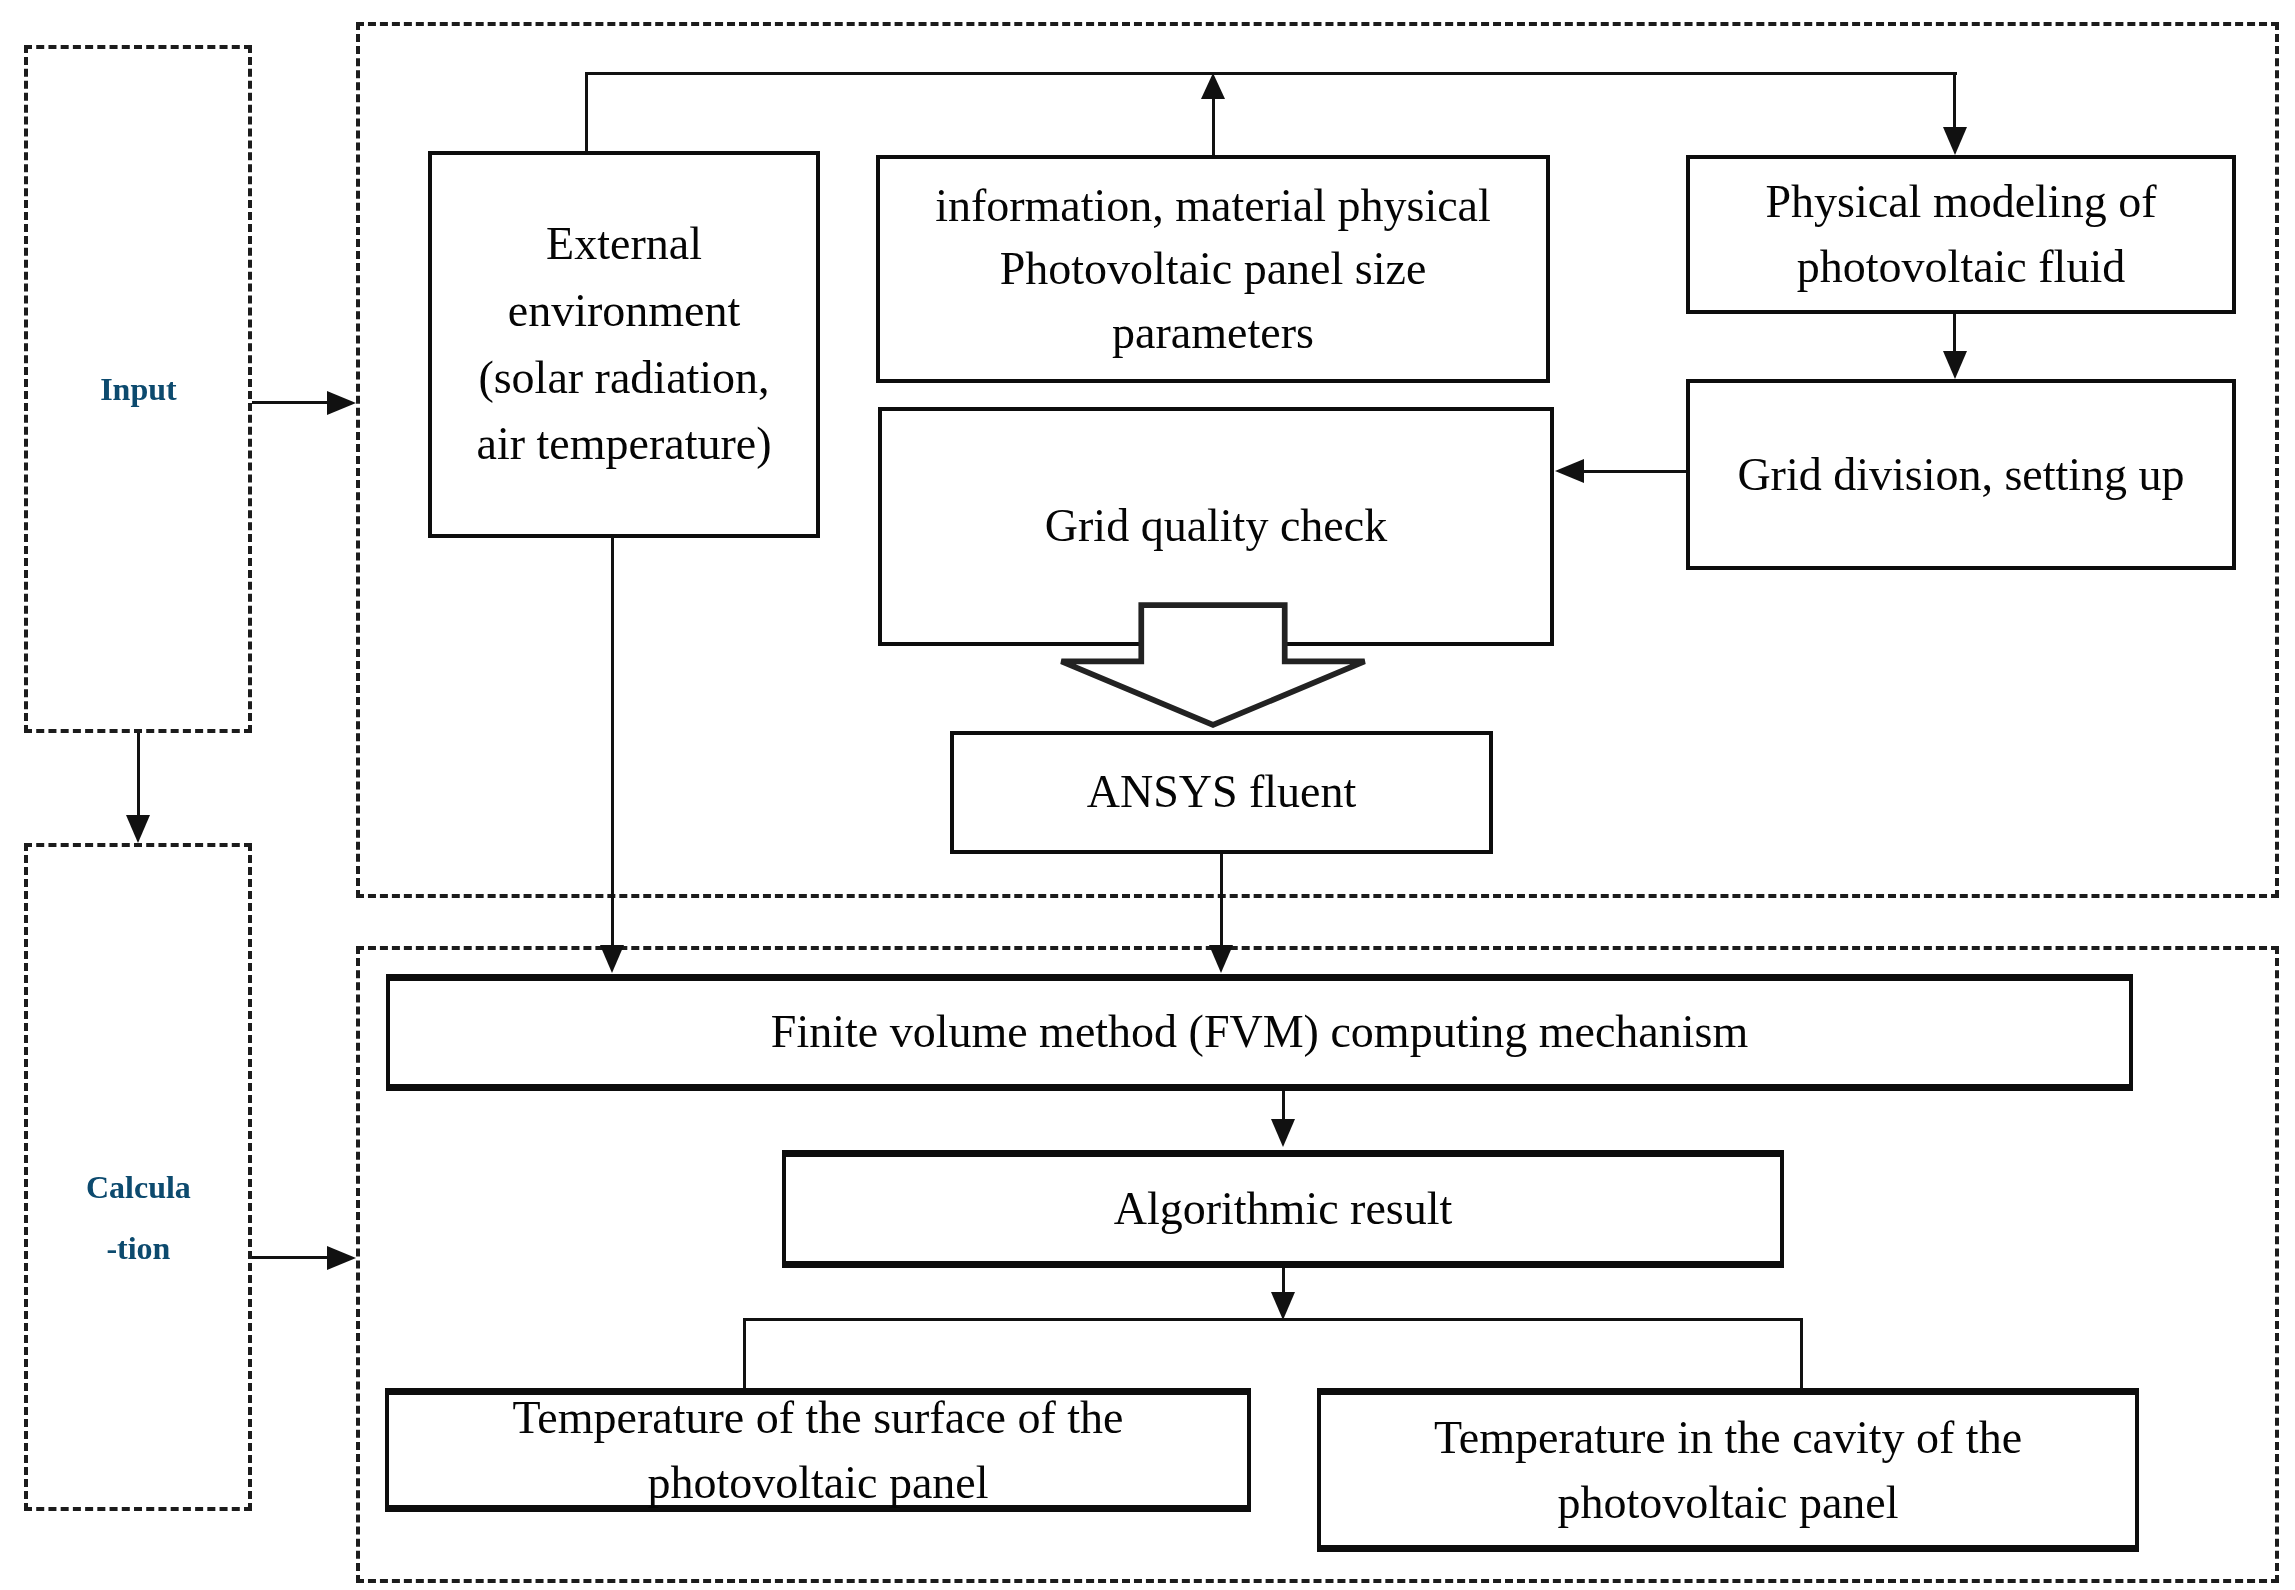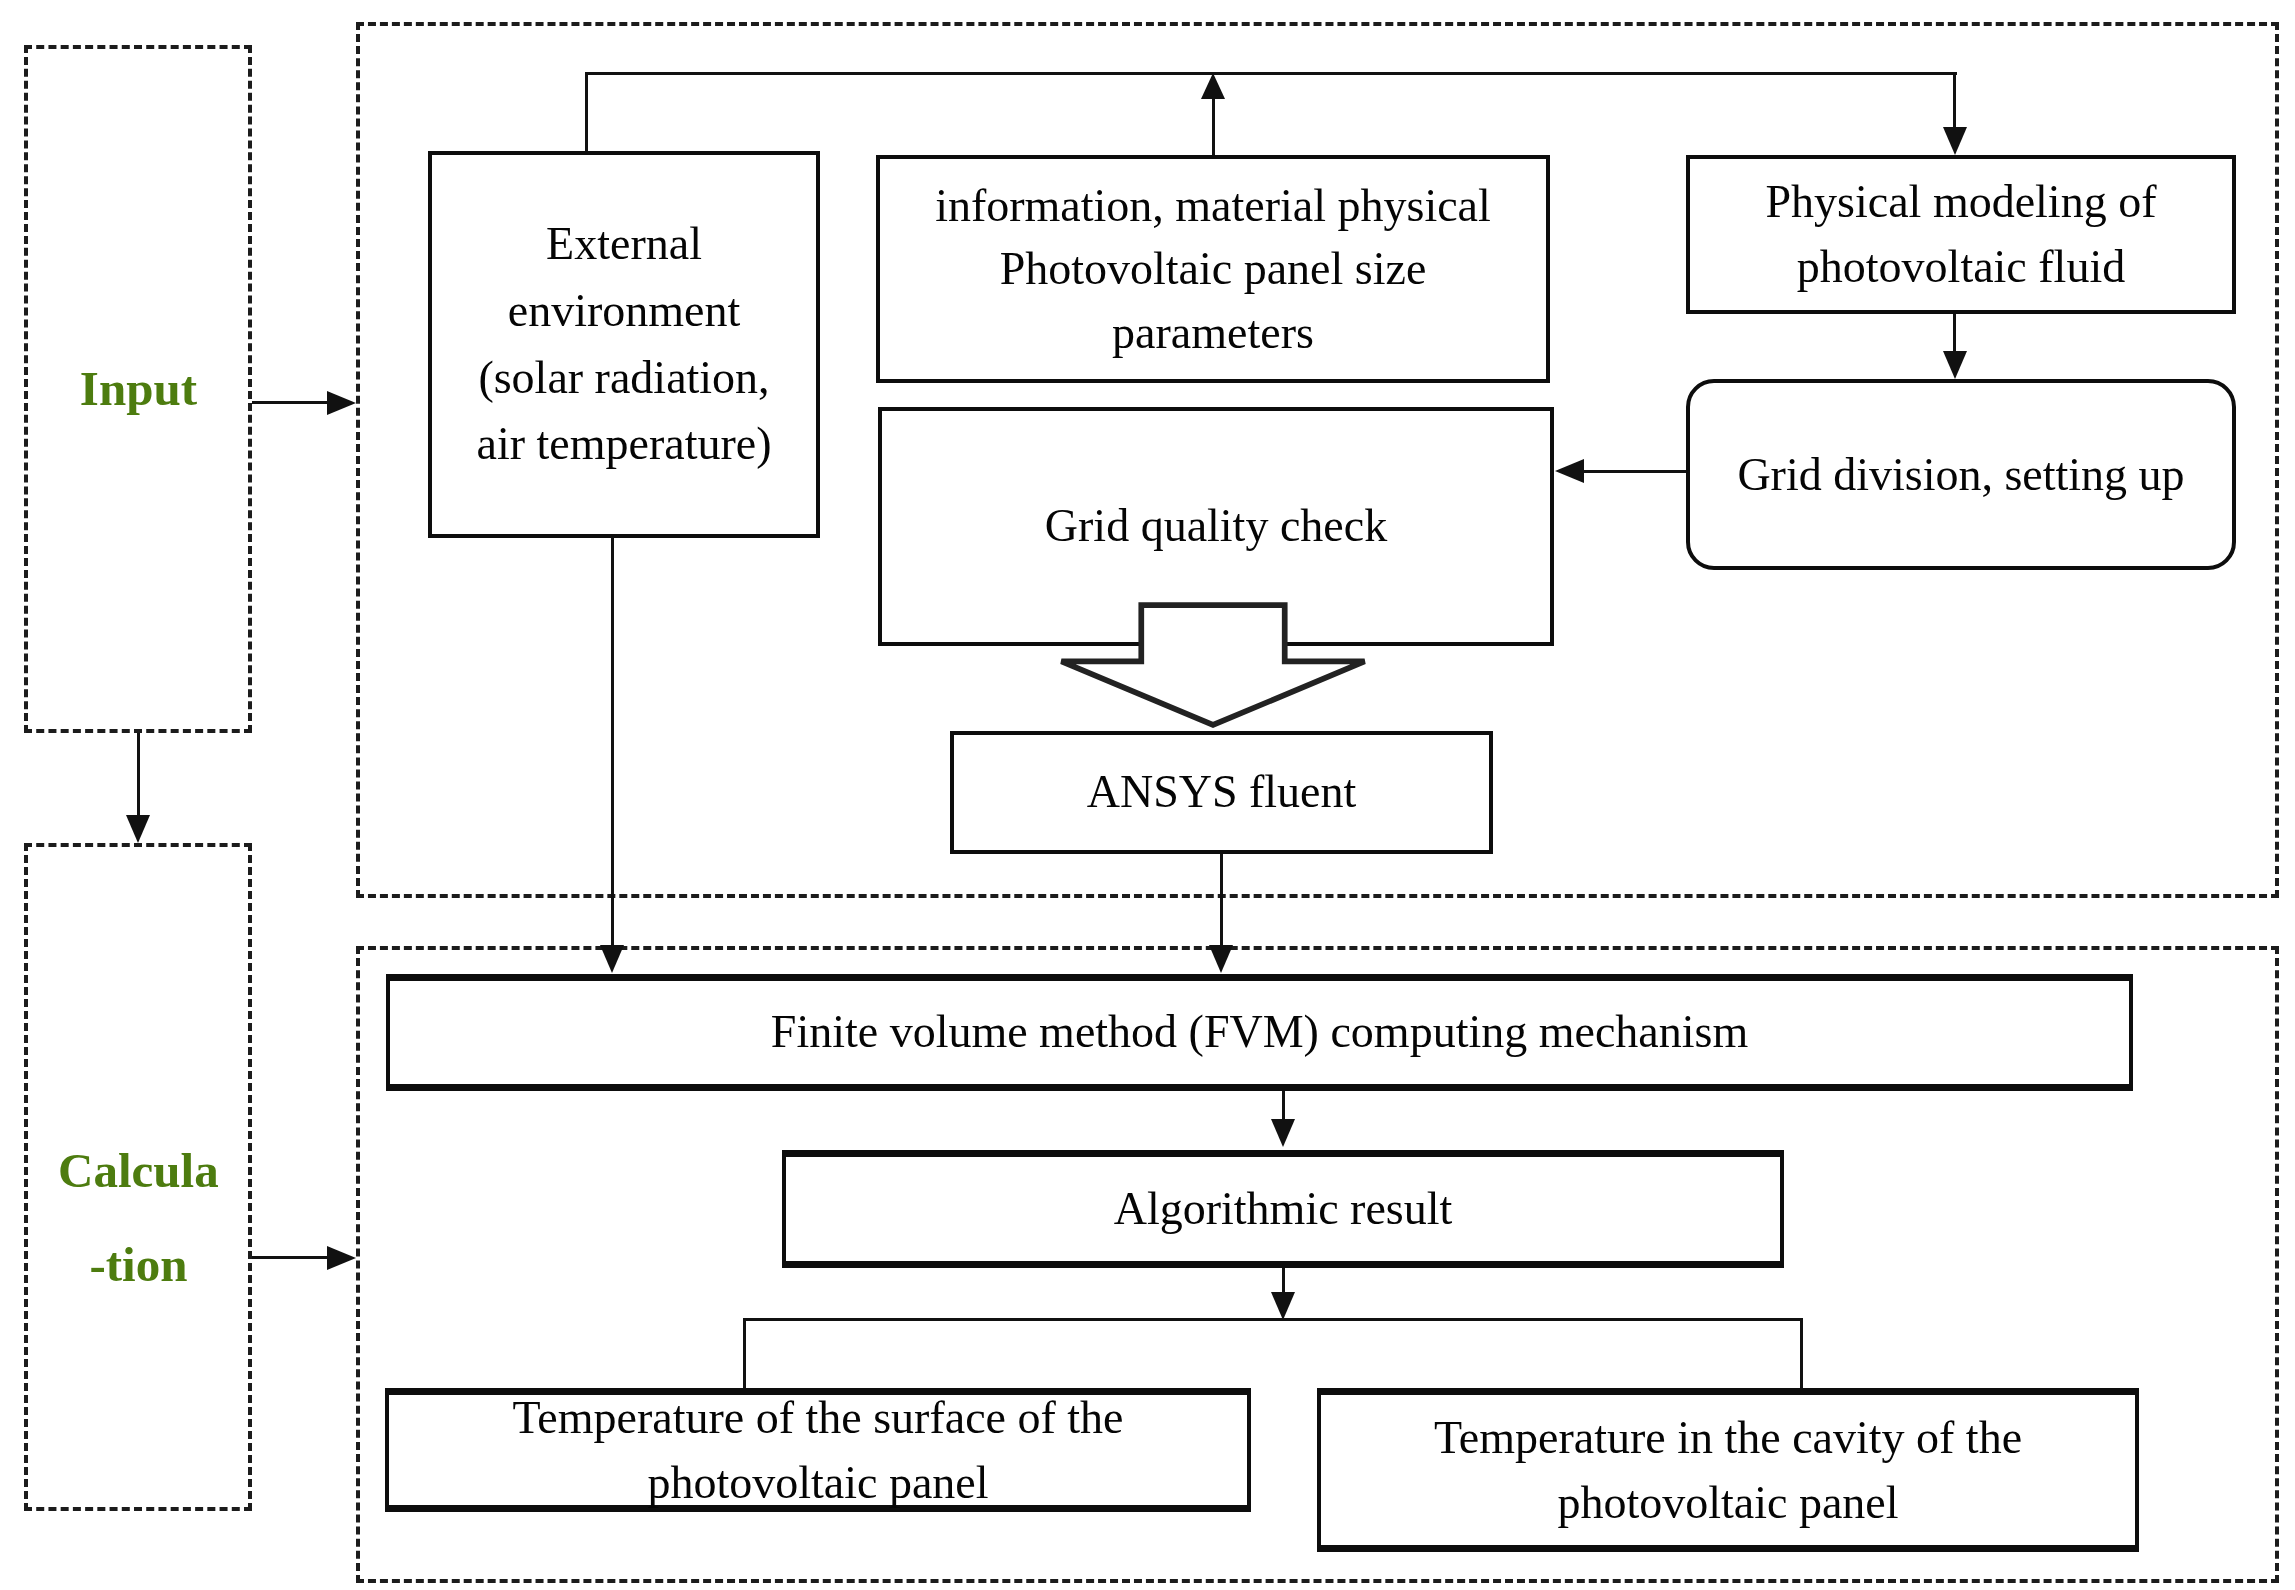--- a/index.html
+++ b/index.html
@@ -33,23 +33,23 @@
   }
   .node.thickhv{border-width:7.3px 4.9px;}
   .sidebox{
     position:absolute;
     display:flex;
     flex-direction:column;
     align-items:center;
     justify-content:center;
     text-align:left;
     font-weight:bold;
-    font-size:49px;
+    font-size:32px;
     line-height:1.9;
-    color:#4d7c0f;
+    color:#0c4a6e;
   }
   .shaft-h{position:absolute;height:3.3px;background:#111;}
   .shaft-v{position:absolute;width:3.3px;background:#111;}
   .ah{position:absolute;width:0;height:0;}
   .ah-right{border-top:12.2px solid transparent;border-bottom:12.2px solid transparent;border-left:29px solid #111;}
   .ah-left{border-top:12.2px solid transparent;border-bottom:12.2px solid transparent;border-right:29px solid #111;}
   .ah-down{border-left:12.2px solid transparent;border-right:12.2px solid transparent;border-top:28px solid #111;}
   .ah-up{border-left:12.2px solid transparent;border-right:12.2px solid transparent;border-bottom:26px solid #111;}
   .blockarrow{position:absolute;}
 </style>
@@ -99,21 +99,21 @@
   </div>
 
   <div class="node" style="left:1686px;top:155px;width:550px;height:159px;line-height:1.4;">
     <div>Physical modeling of</div>
     <div>photovoltaic fluid</div>
   </div>
 
   <div class="shaft-v" style="left:1953px;top:314px;height:39px;"></div>
   <div class="ah ah-down" style="left:1943px;top:351px;"></div>
 
-  <div class="node" style="left:1686px;top:379px;width:550px;height:191px;line-height:1.5;border-radius:28px;">
+  <div class="node" style="left:1686px;top:379px;width:550px;height:191px;line-height:1.5;">
     <div>Grid division, setting up</div>
   </div>
 
   <div class="node" style="left:878px;top:407px;width:676px;height:239px;">
     <div>Grid quality check</div>
   </div>
 
   <div class="shaft-h" style="left:1583px;top:470px;width:103px;"></div>
   <div class="ah ah-left" style="left:1555px;top:459px;"></div>
 

